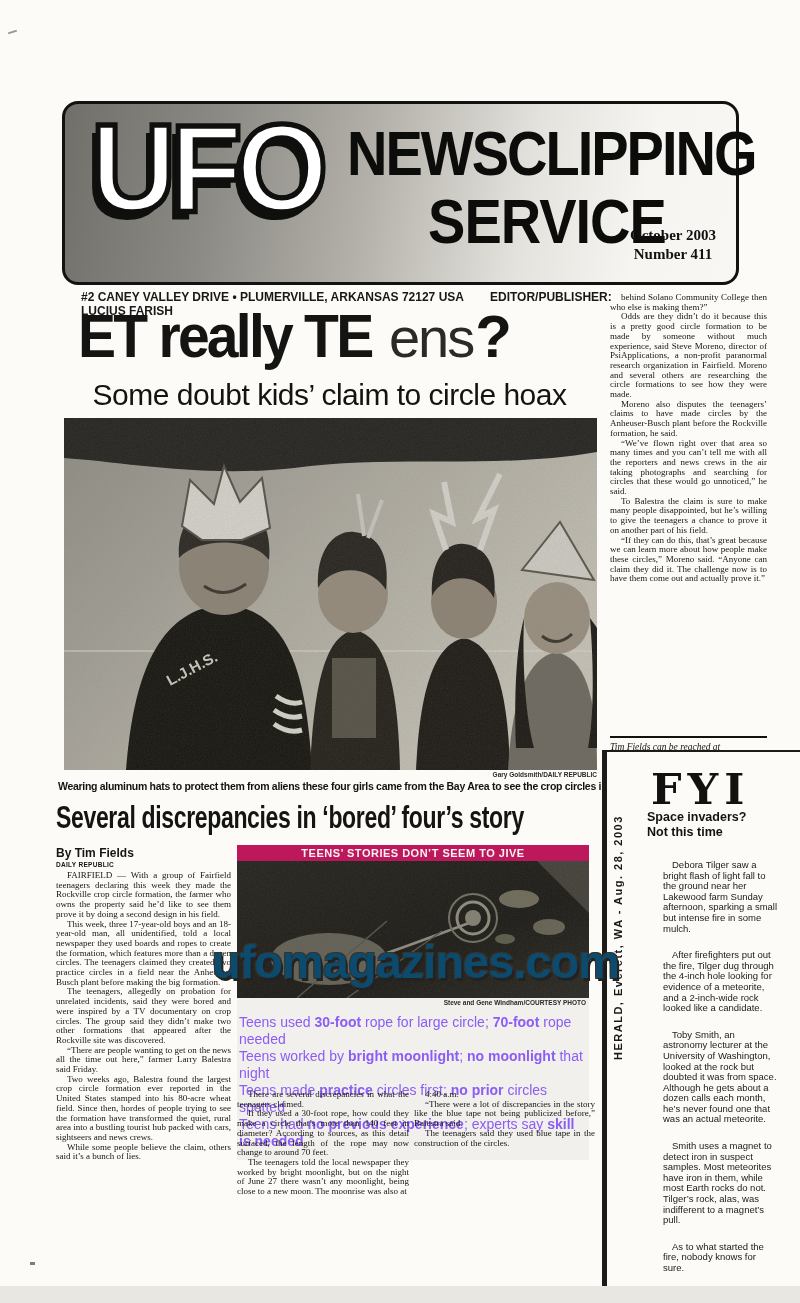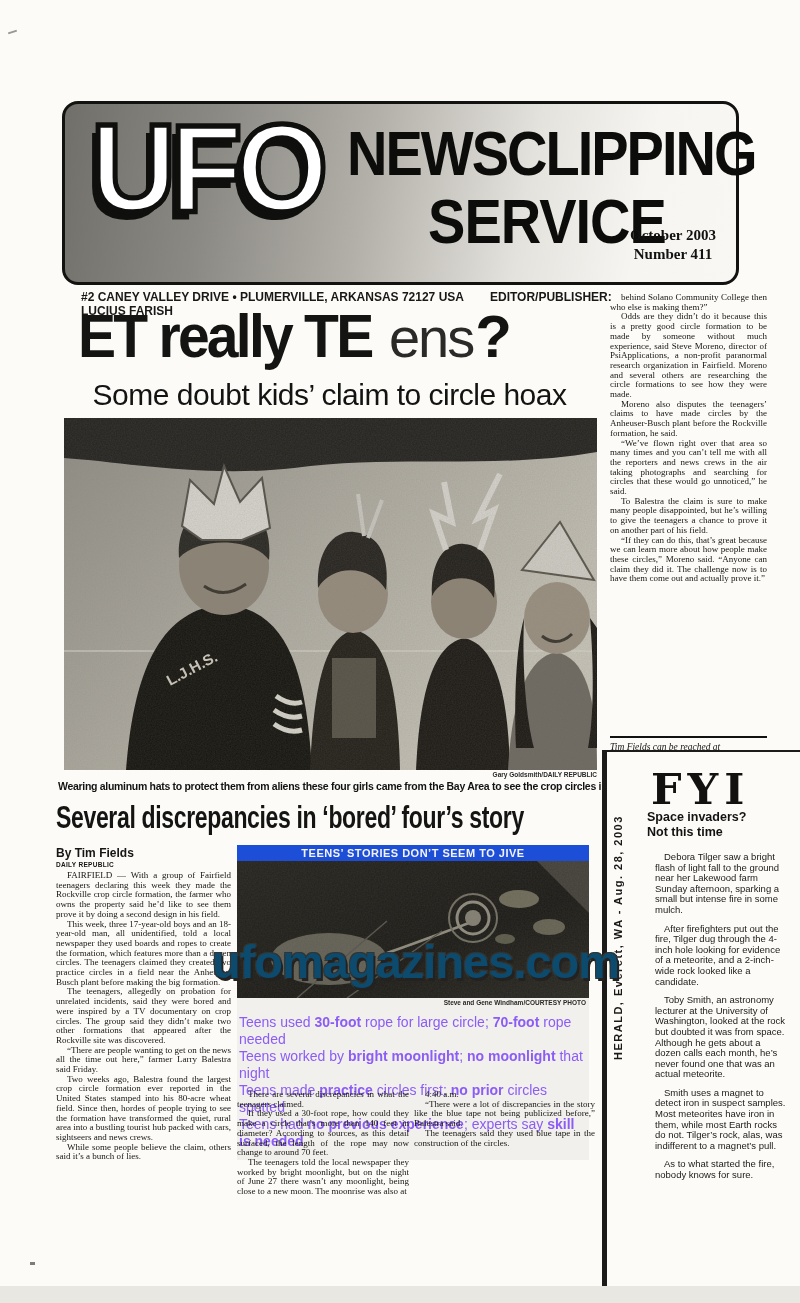--- a/index.html
+++ b/index.html
@@ -48,21 +48,21 @@
   .col{position:absolute;font-size:9px;line-height:9.7px;text-align:justify;}
   .col p{margin:0;text-indent:11px;}
   .col1{left:56px;top:871px;width:175px;}
   .col2{left:237px;top:1090px;width:172px;}
   .col3{left:414px;top:1090px;width:181px;}
   .colR{left:610px;top:293px;width:157px;}
   .contact{position:absolute;left:610px;top:736px;width:157px;border-top:2px solid #111;padding-top:4px;
     font-style:italic;font-size:9.5px;line-height:11.5px;}
   
   .infobox{position:absolute;left:237px;top:845px;width:352px;background:#f2f0ec;}
-  .ib-bar{height:16px;line-height:16px;background:#1d4ed8;color:#f4f3f0;text-align:center;
+  .ib-bar{height:16px;line-height:16px;background:#be185d;color:#f4f3f0;text-align:center;
     font-family:"Liberation Sans",sans-serif;font-weight:bold;font-size:11px;letter-spacing:0.5px;}
   .ib-photo{display:block;width:352px;height:137px;}
   .ib-credit{padding:1px 3px 0 0;}
   .ib-bullets{padding:8px 2px 10px 2px;}
   .ib-bullets .bullet{text-align:left;font-family:"Liberation Sans",sans-serif;
     font-size:14px;line-height:17px;color:#8b5cf6;}
   .ib-bullets .bullet b{font-weight:700;}
   
   .watermark{position:absolute;left:212px;top:934px;z-index:6;
     font-family:"Liberation Sans",sans-serif;font-weight:bold;font-size:47px;letter-spacing:-1px;
@@ -74,21 +74,21 @@
   .fyi-vert{position:absolute;left:5px;top:8px;height:300px;
     writing-mode:vertical-rl;transform:rotate(180deg);white-space:nowrap;
     font-family:"Liberation Sans",sans-serif;font-weight:bold;font-size:11px;letter-spacing:1.5px;color:#1a1918;}
   .fyi-title{position:absolute;left:44px;top:12px;
     font-family:"DejaVu Serif",serif;font-weight:900;font-size:43px;letter-spacing:6px;color:#121110;
     transform:scaleY(1.0);}
   .fyi-head{position:absolute;left:40px;top:58px;
     font-family:"Liberation Sans",sans-serif;font-weight:bold;font-size:12.5px;line-height:15px;color:#131211;}
   .fyi-body{position:absolute;left:40px;top:92px;width:148px;
     font-family:"Liberation Sans",sans-serif;font-size:9.5px;line-height:10.6px;color:#1b1a18;}
-  .fyi-body p{margin:8px;text-indent:9px;}
+  .fyi-body p{margin:16px;text-indent:9px;}
   
   .artifact{position:absolute;background:#9a9892;}
   .art1{left:8px;top:31px;width:9px;height:2px;transform:rotate(-18deg);}
   .art2{left:30px;top:1262px;width:5px;height:3px;background:#7e7c77;}
 </style>
 </head>
 <body>
 
 <div class="page">
 

